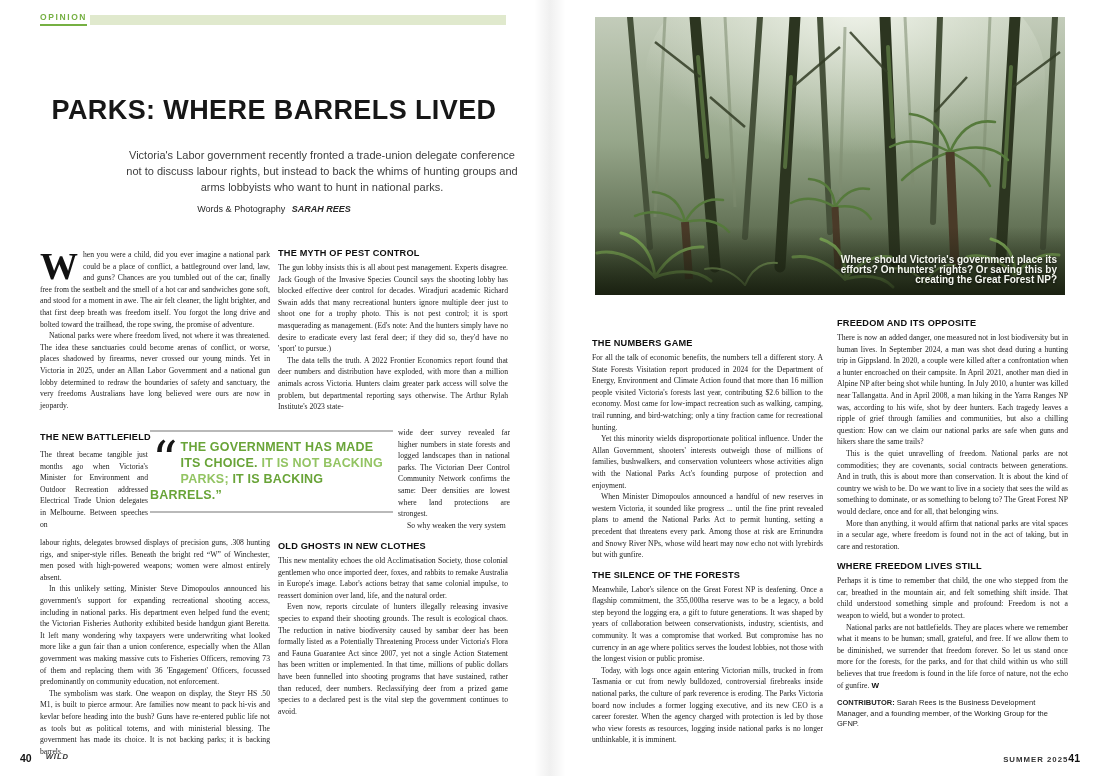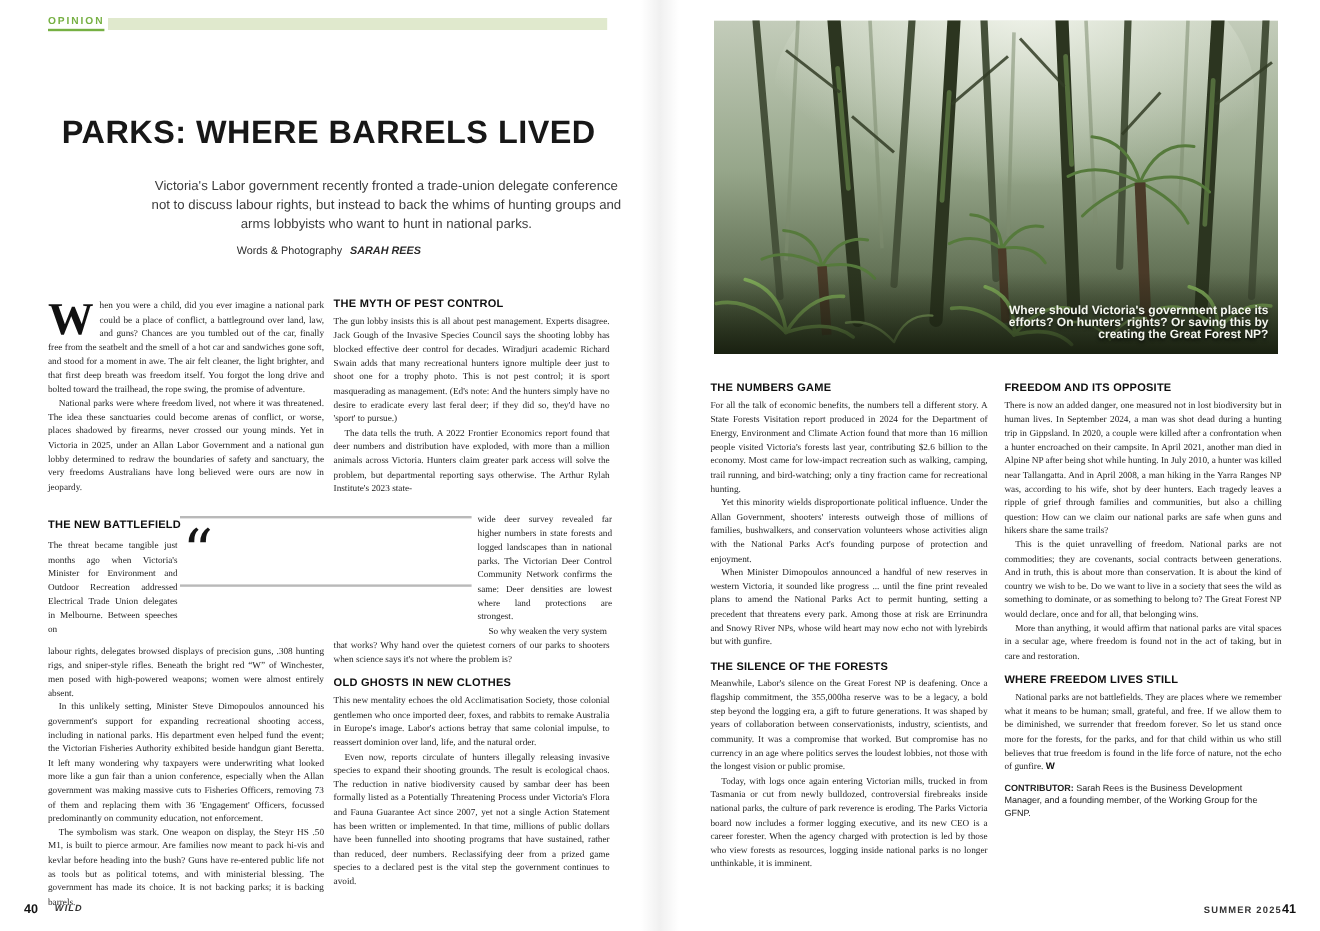--- a/index.html
+++ b/index.html
@@ -66,21 +66,21 @@
   .q-light{color:#93c463;}
   
   .photo{left:595px;top:17px;width:470px;height:278px;}
   .photo svg{display:block;}
   .caption{
     right:43px;top:255px;width:250px;text-align:right;
     color:#f4f6ef;font-size:10px;line-height:10px;font-weight:bold;
     text-shadow:0 1px 3px rgba(0,0,0,.75);
   }
   
-  .r-c1{left:592px;top:318px;width:231px;}
+  .r-c1{left:592px;top:338px;width:231px;}
   .r-c2{left:837px;top:318px;width:231px;}
   .contrib{
     font-family:"Liberation Sans",sans-serif;font-size:7.5px;line-height:10.6px;
     text-align:left;color:#232323;margin-top:7px;
   }
   .contrib .lbl{font-weight:bold;}
   .endmark{font-family:"Liberation Sans",sans-serif;font-weight:bold;font-size:8px;color:#111;}
   
   .gutter{left:534px;top:0;width:32px;height:776px;
     background:linear-gradient(to right, rgba(0,0,0,0), rgba(0,0,0,0.06) 50%, rgba(0,0,0,0));}
@@ -116,33 +116,35 @@
     <p>The threat became tangible just months ago when Victoria's Minister for Environment and Outdoor Recreation addressed Electrical Trade Union delegates in Melbourne. Between speeches on</p>
   </div>
   <div class="abs serif l-c1-b2">
     <p>labour rights, delegates browsed displays of precision guns, .308 hunting rigs, and sniper-style rifles. Beneath the bright red “W” of Winchester, men posed with high-powered weapons; women were almost entirely absent.</p>
     <p class="ind">In this unlikely setting, Minister Steve Dimopoulos announced his government's support for expanding recreational shooting access, including in national parks. His department even helped fund the event; the Victorian Fisheries Authority exhibited beside handgun giant Beretta. It left many wondering why taxpayers were underwriting what looked more like a gun fair than a union conference, especially when the Allan government was making massive cuts to Fisheries Officers, removing 73 of them and replacing them with 36 'Engagement' Officers, focussed predominantly on community education, not enforcement.</p>
     <p class="ind">The symbolism was stark. One weapon on display, the Steyr HS .50 M1, is built to pierce armour. Are families now meant to pack hi-vis and kevlar before heading into the bush? Guns have re-entered public life not as tools but as political totems, and with ministerial blessing. The government has made its choice. It is not backing parks; it is backing barrels.</p>
   </div>
 
   <div class="abs quote">
     <span class="qmark">“</span>
+    <div class="qtext">
+      <span class="q-strong">THE GOVERNMENT HAS MADE ITS CHOICE.</span><span class="q-light"> IT IS NOT BACKING PARKS; </span><span class="q-strong">IT IS BACKING BARRELS.”</span>
+    </div>
   </div>
 
   <div class="abs serif l-c2-b1">
     <div class="colhead first">THE MYTH OF PEST CONTROL</div>
     <p>The gun lobby insists this is all about pest management. Experts disagree. Jack Gough of the Invasive Species Council says the shooting lobby has blocked effective deer control for decades. Wiradjuri academic Richard Swain adds that many recreational hunters ignore multiple deer just to shoot one for a trophy photo. This is not pest control; it is sport masquerading as management. (Ed's note: And the hunters simply have no desire to eradicate every last feral deer; if they did so, they'd have no 'sport' to pursue.)</p>
     <p class="ind">The data tells the truth. A 2022 Frontier Economics report found that deer numbers and distribution have exploded, with more than a million animals across Victoria. Hunters claim greater park access will solve the problem, but departmental reporting says otherwise. The Arthur Rylah Institute's 2023 state-</p>
   </div>
   <div class="abs serif clip l-c2-narrow">
     <p>wide deer survey revealed far higher numbers in state forests and logged landscapes than in national parks. The Victorian Deer Control Community Network confirms the same: Deer densities are lowest where land protections are strongest.</p>
     <p class="ind">So why weaken the very system</p>
   </div>
   <div class="abs serif l-c2-b2">
-    <p>that works? Why hand over the quietest corners of our parks to shooters when science says it's not where the problem is?</p>
     <div class="colhead">OLD GHOSTS IN NEW CLOTHES</div>
     <p>This new mentality echoes the old Acclimatisation Society, those colonial gentlemen who once imported deer, foxes, and rabbits to remake Australia in Europe's image. Labor's actions betray that same colonial impulse, to reassert dominion over land, life, and the natural order.</p>
     <p class="ind">Even now, reports circulate of hunters illegally releasing invasive species to expand their shooting grounds. The result is ecological chaos. The reduction in native biodiversity caused by sambar deer has been formally listed as a Potentially Threatening Process under Victoria's Flora and Fauna Guarantee Act since 2007, yet not a single Action Statement has been written or implemented. In that time, millions of public dollars have been funnelled into shooting programs that have sustained, rather than reduced, deer numbers. Reclassifying deer from a prized game species to a declared pest is the vital step the government continues to avoid.</p>
   </div>
 
   <div class="abs photo">
     <svg width="470" height="278" viewBox="0 0 470 278">
       <defs>
         <linearGradient id="bg" x1="0" y1="0" x2="0" y2="1">
           <stop offset="0" stop-color="#c3ccba"></stop>
@@ -253,20 +255,21 @@
     <p>Meanwhile, Labor's silence on the Great Forest NP is deafening. Once a flagship commitment, the 355,000ha reserve was to be a legacy, a bold step beyond the logging era, a gift to future generations. It was shaped by years of collaboration between conservationists, industry, scientists, and community. It was a compromise that worked. But compromise has no currency in an age where politics serves the loudest lobbies, not those with the longest vision or public promise.</p>
     <p class="ind">Today, with logs once again entering Victorian mills, trucked in from Tasmania or cut from newly bulldozed, controversial firebreaks inside national parks, the culture of park reverence is eroding. The Parks Victoria board now includes a former logging executive, and its new CEO is a career forester. When the agency charged with protection is led by those who view forests as resources, logging inside national parks is no longer unthinkable, it is imminent.</p>
   </div>
 
   <div class="abs serif r-c2">
     <div class="colhead first">FREEDOM AND ITS OPPOSITE</div>
     <p>There is now an added danger, one measured not in lost biodiversity but in human lives. In September 2024, a man was shot dead during a hunting trip in Gippsland. In 2020, a couple were killed after a confrontation when a hunter encroached on their campsite. In April 2021, another man died in Alpine NP after being shot while hunting. In July 2010, a hunter was killed near Tallangatta. And in April 2008, a man hiking in the Yarra Ranges NP was, according to his wife, shot by deer hunters. Each tragedy leaves a ripple of grief through families and communities, but also a chilling question: How can we claim our national parks are safe when guns and hikers share the same trails?</p>
     <p class="ind">This is the quiet unravelling of freedom. National parks are not commodities; they are covenants, social contracts between generations. And in truth, this is about more than conservation. It is about the kind of country we wish to be. Do we want to live in a society that sees the wild as something to dominate, or as something to belong to? The Great Forest NP would declare, once and for all, that belonging wins.</p>
     <p class="ind">More than anything, it would affirm that national parks are vital spaces in a secular age, where freedom is found not in the act of taking, but in care and restoration.</p>
     <div class="colhead">WHERE FREEDOM LIVES STILL</div>
+    <p>Perhaps it is time to remember that child, the one who stepped from the car, breathed in the mountain air, and felt something shift inside. That child understood something simple and profound: Freedom is not a weapon to wield, but a wonder to protect.</p>
     <p class="ind"><span>National parks are not battlefields. They are places where we remember what it means to be human; small, grateful, and free. If we allow them to be diminished, we surrender that freedom forever. So let us stand once more for the forests, for the parks, and for that child within us who still believes that true freedom is found in the life force of nature, not the echo of gunfire.</span> <span class="endmark">W</span></p>
     <div class="contrib">
       <span class="lbl">CONTRIBUTOR:</span><span> Sarah Rees is the Business Development Manager, and a founding member, of the Working Group for the GFNP.</span>
     </div>
   </div>
 
   <div class="abs gutter"></div>
 
   <div class="abs footer-l">
     <span class="pgnum">40</span>

